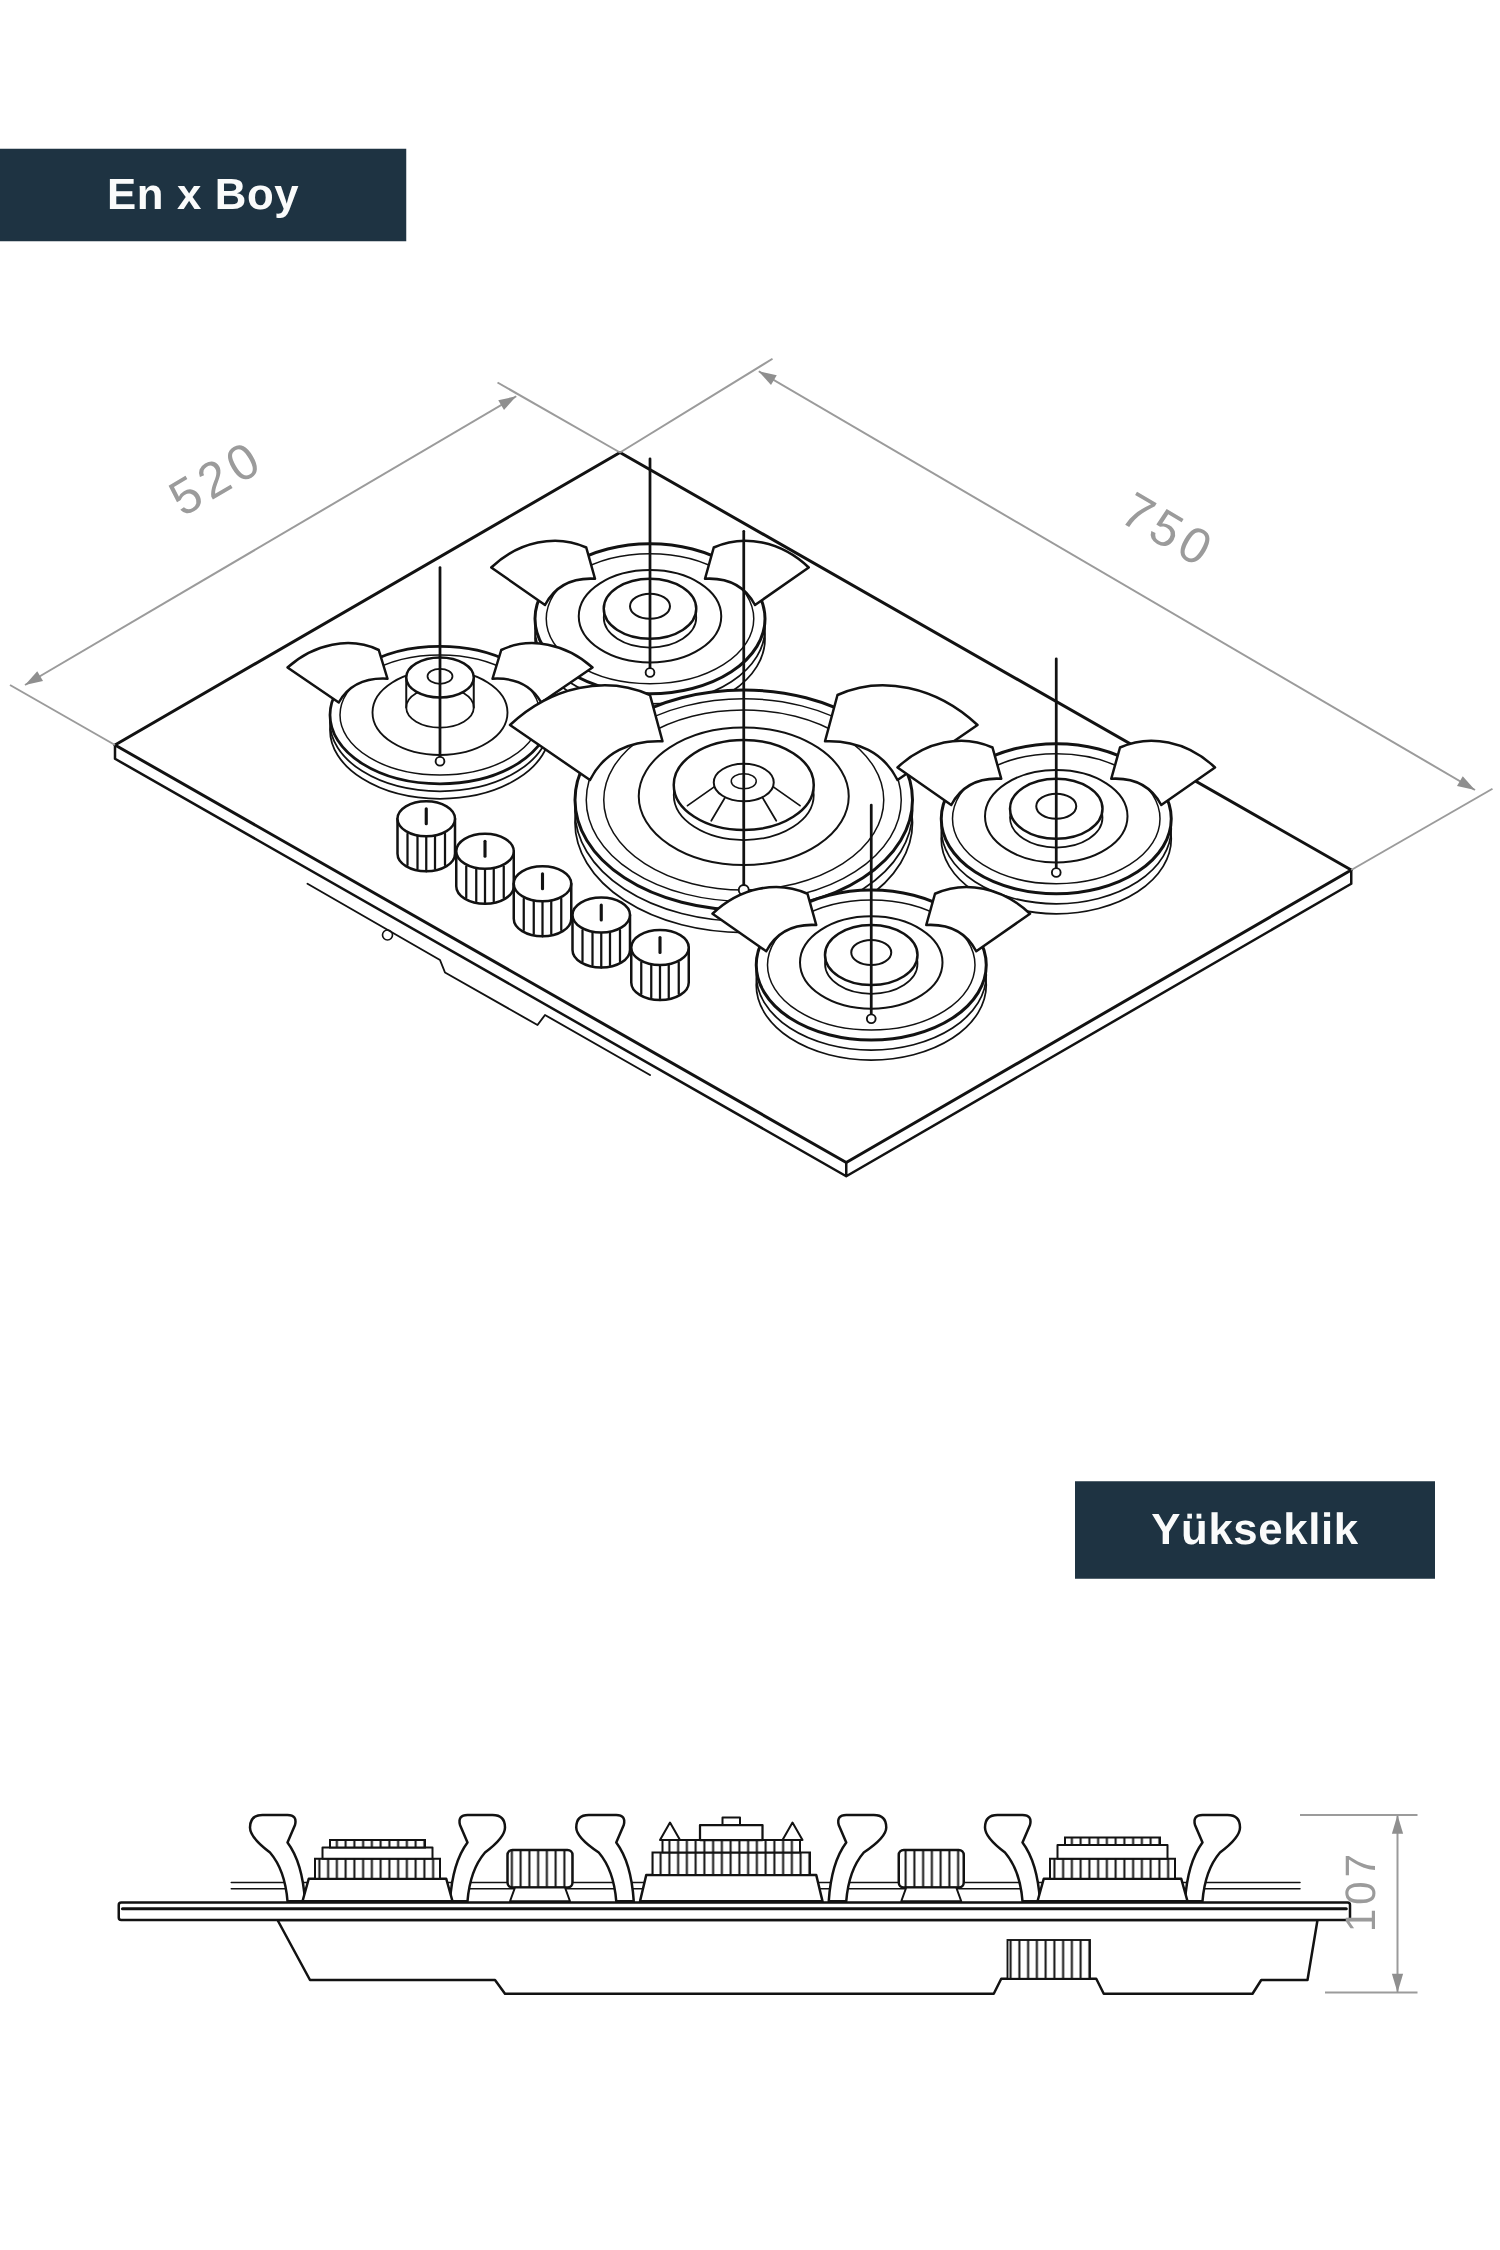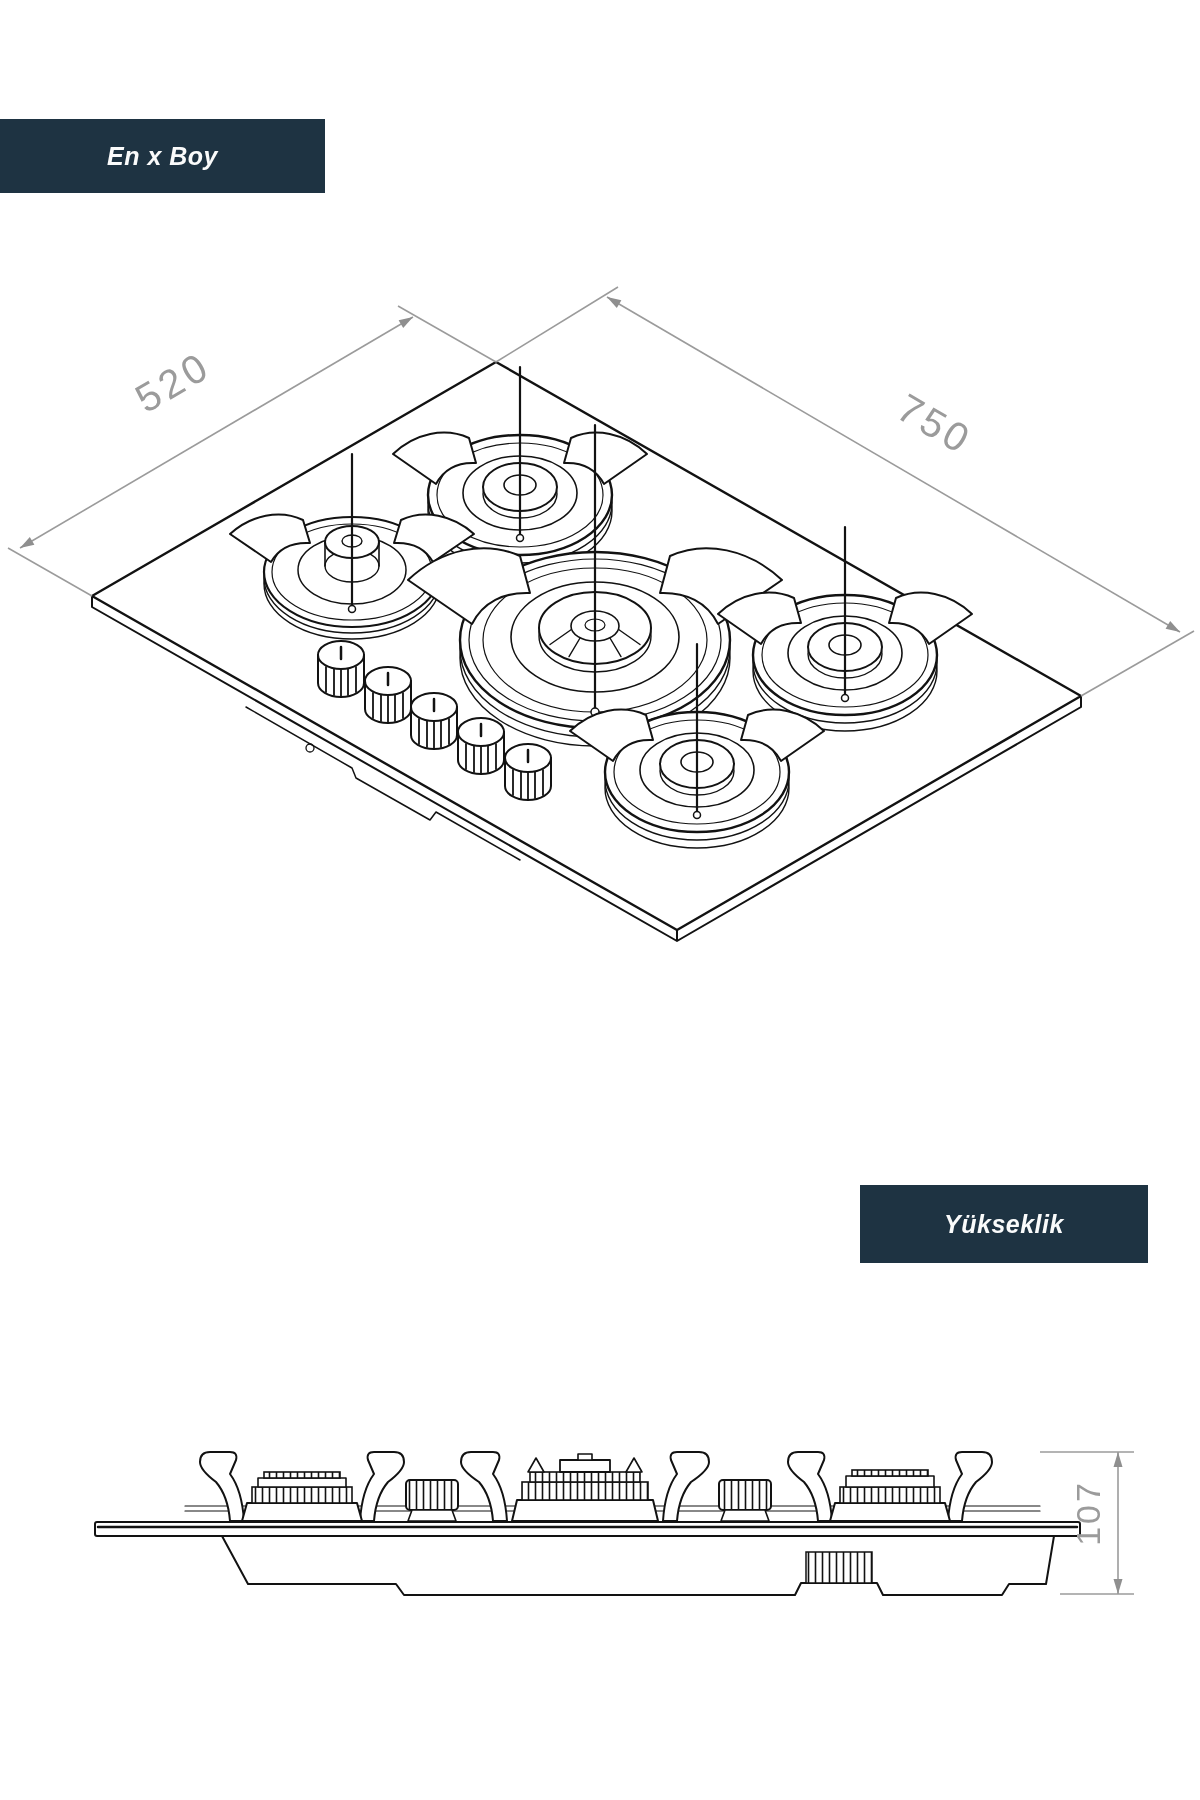--- a/index.html
+++ b/index.html
@@ -8,21 +8,21 @@
     --label-text:#fafbfb;
     --line:#121212;
     --dim:#9b9b9b;
     --dim-arrow:#8f8f8f;
   }
   html,body{margin:0;padding:0;background:var(--background);}
   .page{position:relative;width:1200px;height:1800px;background:var(--background);
         overflow:hidden;font-family:"Liberation Sans",sans-serif;}
   .label-box{position:absolute;display:flex;align-items:center;justify-content:center;
         background:var(--label-bg);color:var(--label-text);
-        font-size:25px;font-weight:600;letter-spacing:.5px;font-style:italic;}
+        font-size:35px;font-weight:600;letter-spacing:.5px;}
   .label-size{left:0;top:119px;width:325px;height:74px;}
   .label-height{left:860px;top:1185px;width:288px;height:78px;}
   svg{position:absolute;left:0;display:block;}
   .svg-top{top:240px;}
   .svg-side{top:1390px;}
   .k{stroke:var(--line);fill:none;stroke-linecap:round;stroke-linejoin:round;}
   .kw{stroke:var(--line);fill:#fff;stroke-linecap:round;stroke-linejoin:round;}
   .kr{stroke:var(--line);fill:url(#ribs);}
   .d{stroke:var(--dim);fill:none;stroke-width:1.6;}
   .da{fill:var(--dim-arrow);stroke:none;}

